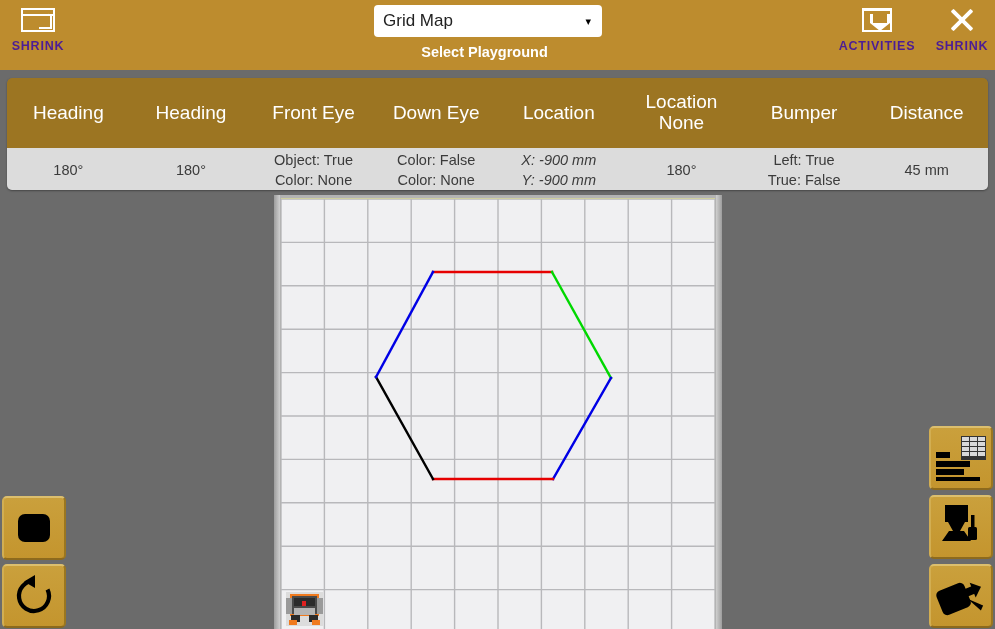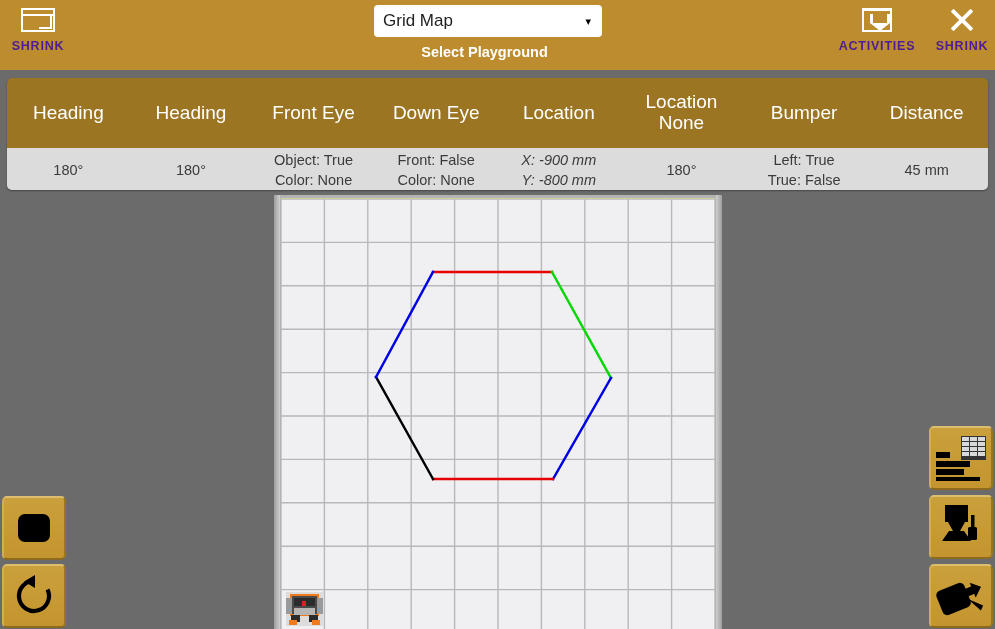--- a/index.html
+++ b/index.html
@@ -223,26 +223,26 @@
           <span class="cellline">180°</span>
         </td>
         <td>
           <span class="cellline">180°</span>
         </td>
         <td>
           <span class="cellline">Object: True</span>
           <span class="cellline">Color: None</span>
         </td>
         <td>
-          <span class="cellline">Front: False</span>
+          <span class="cellline">Color: False</span>
           <span class="cellline">Color: None</span>
         </td>
         <td class="leftalign">
           <span class="cellline">X: -900 mm</span>
-          <span class="cellline">Y: -800 mm</span>
+          <span class="cellline">Y: -900 mm</span>
         </td>
         <td>
           <span class="cellline">180°</span>
         </td>
         <td>
           <span class="cellline">Left: True</span>
           <span class="cellline">True: False</span>
         </td>
         <td>
           <span class="cellline">45 mm</span>

